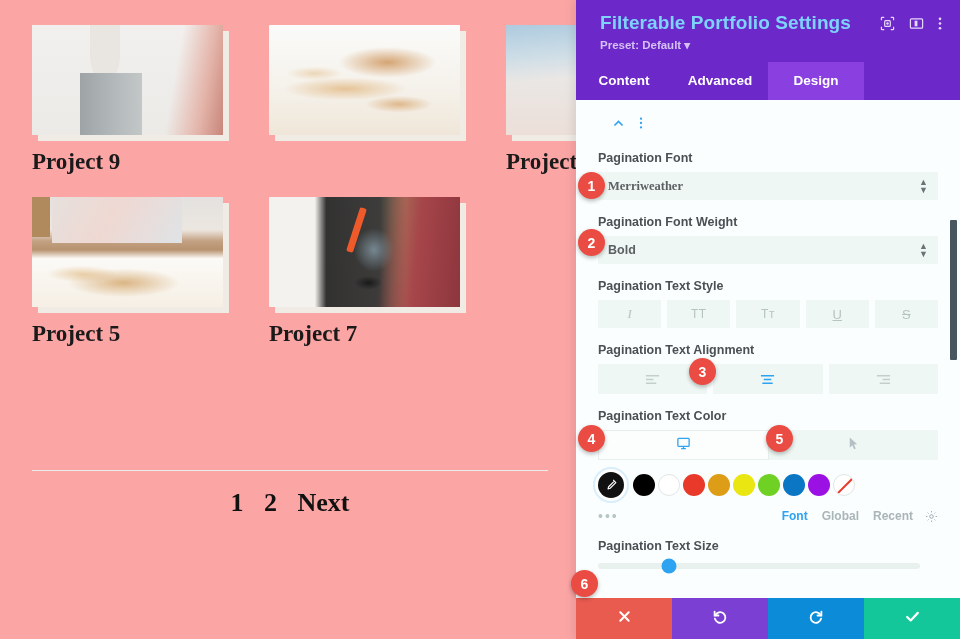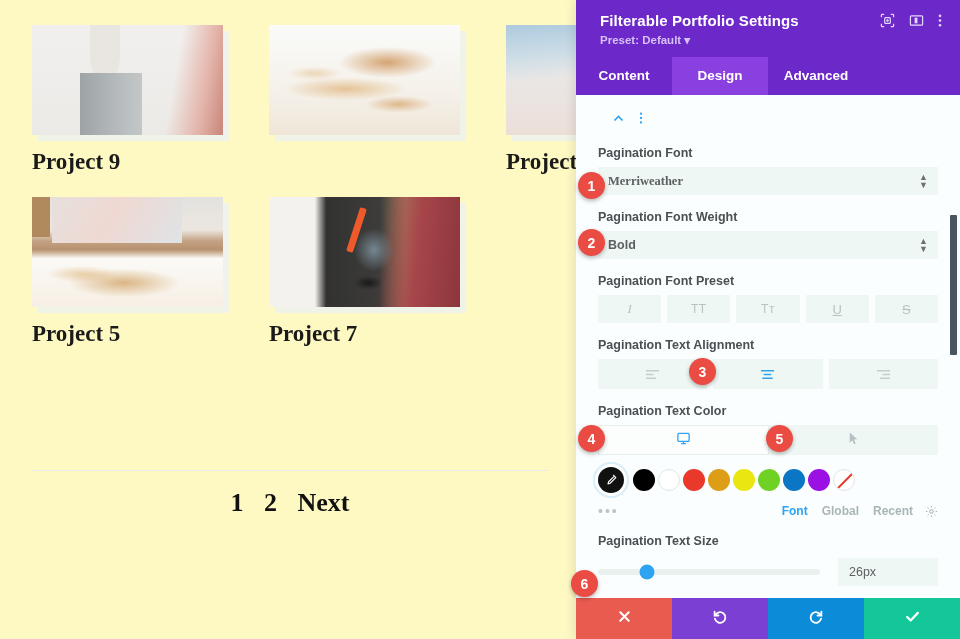--- a/index.html
+++ b/index.html
@@ -14,21 +14,21 @@
     font-family: "Liberation Sans", sans-serif;
     background: #f9fcfc;
     position: relative;
   }
 
   
   #portfolio {
     position: absolute;
     left: 0; top: 0;
     width: 580px; height: 639px;
-    background: #fef9c3;
+    background: #fca5a5;
     overflow: hidden;
   }
 
   .pf-grid {
     position: absolute;
     left: 32px;
     top: 25px;
     width: 560px;
   }
 
@@ -179,22 +179,22 @@
   .sp-header {
     background: #6d28c9;
     padding: 12px 18px 10px 24px;
     flex: 0 0 auto;
   }
   .sp-header-top {
     display: flex;
     align-items: center;
   }
   .sp-title {
-    color: #ffffff;
-    font-size: 15px;
+    color: #7dd3fc;
+    font-size: 19px;
     font-weight: bold;
     flex: 1;
     letter-spacing: .1px;
   }
   .sp-hicon {
     color: #e6d8fa;
     margin-left: 14px;
     display: flex;
     align-items: center;
     cursor: pointer;
@@ -533,22 +533,22 @@
         </svg>
       </span>
     </div>
     <div class="sp-preset">
       <span>Preset: Default</span> ▾
     </div>
   </div>
 
   <div class="sp-tabs">
     <div class="sp-tab">Content</div>
+    <div class="sp-tab">Advanced</div>
     <div class="sp-tab active">Design</div>
-    <div class="sp-tab">Advanced</div>
   </div>
 
   <div class="sp-body">
 
     <div class="sec-head">
       <span class="sec-ico">
         <svg width="13" height="13" viewBox="0 0 16 16" fill="none" stroke="currentColor" stroke-width="2">
           <path d="M3 10.5L8 5.5l5 5"></path>
         </svg>
       </span>
@@ -571,21 +571,21 @@
 
     <div class="fld">
       <div class="fld-label">Pagination Font Weight</div>
       <div class="sel">
         <span class="val">Bold</span>
         <span class="spin">▲<br>▼</span>
       </div>
     </div>
 
     <div class="fld">
-      <div class="fld-label">Pagination Font Preset</div>
+      <div class="fld-label">Pagination Text Style</div>
       <div class="btn-row">
         <div class="sbtn it">I</div>
         <div class="sbtn uc">TT</div>
         <div class="sbtn sc">Tᴛ</div>
         <div class="sbtn un">U</div>
         <div class="sbtn st">S</div>
       </div>
     </div>
 
     <div class="fld">
@@ -659,21 +659,20 @@
         </span>
       </div>
     </div>
 
     <div class="fld">
       <div class="fld-label">Pagination Text Size</div>
       <div class="slider-row">
         <div class="track">
           <div class="thumb" id="size-thumb" style="left: 22%;"></div>
         </div>
-        <div class="num">26px</div>
       </div>
     </div>
 
     <div class="sp-scroll"></div>
   </div>
 
   <div class="sp-actions">
     <div class="act" style="background:#ea5b4f">
       <span>
         <svg width="15" height="15" viewBox="0 0 16 16" stroke="#fff" stroke-width="2.1" stroke-linecap="round">

